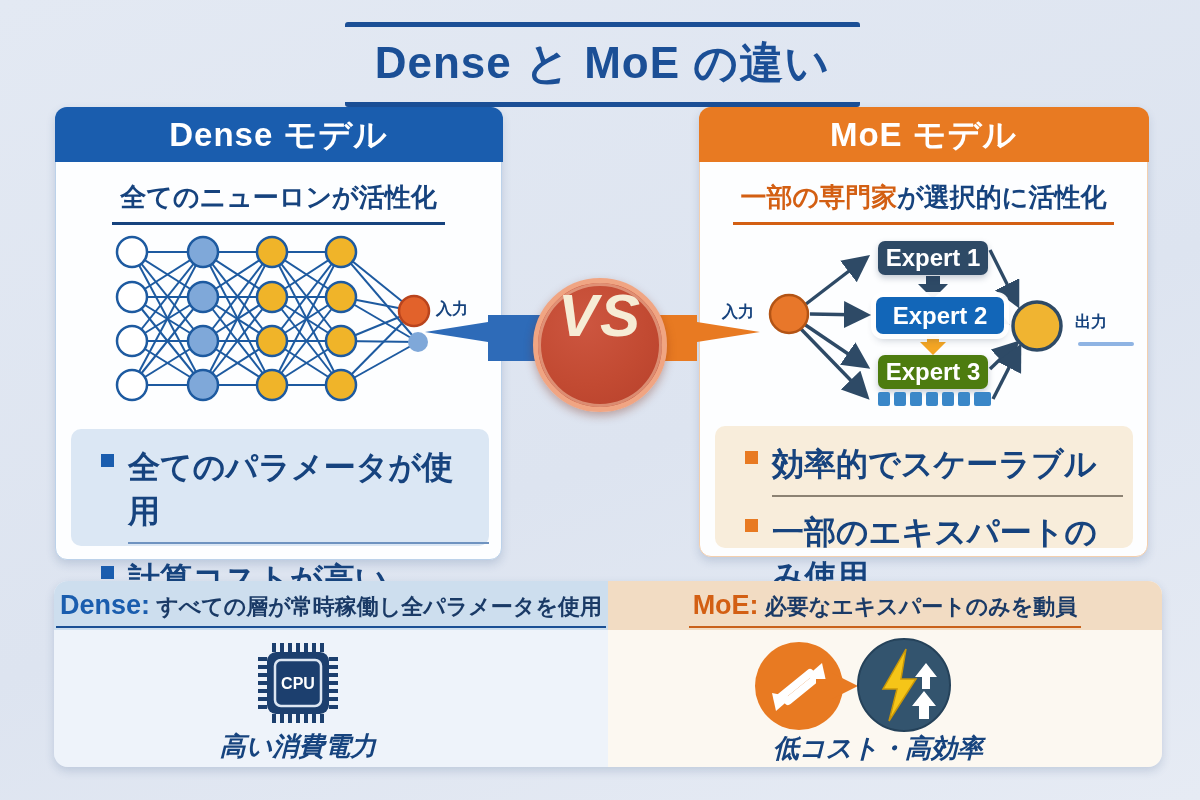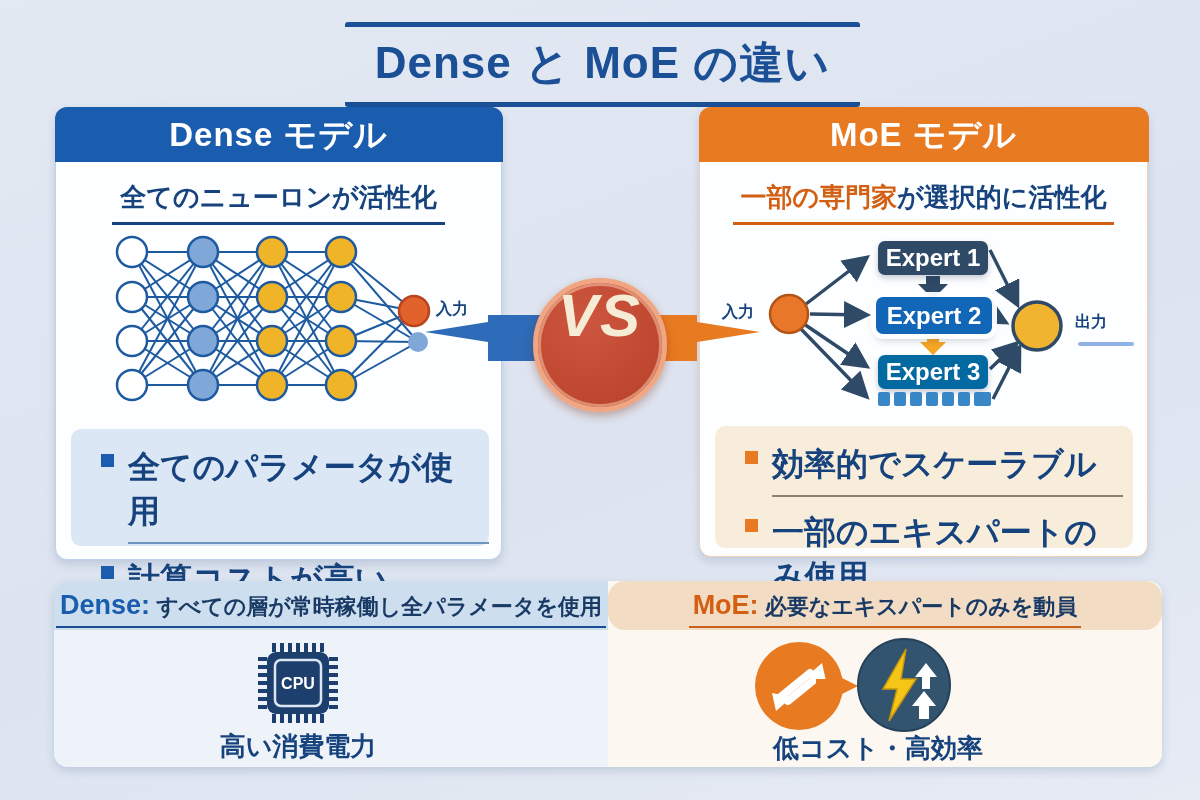--- a/index.html
+++ b/index.html
@@ -71,30 +71,30 @@
     background:#8fb4e3; border-radius:2px; }
 
   
   .bottom-card { left:54px; top:581px; width:1108px; height:186px; border-radius:14px;
     overflow:hidden; box-shadow:0 4px 10px rgba(40,70,120,.18); }
   .bottom-half { position:absolute; top:0; bottom:0; width:554px; }
   .bottom-half.left  { left:0; background:#eef3fa; }
   .bottom-half.right { left:554px; background:#fcf8f1; }
   .bottom-band { position:absolute; left:0; right:0; top:0; height:49px; text-align:center; }
   .bottom-half.left  .bottom-band { background:#cddeee; }
-  .bottom-half.right .bottom-band { background:#f2dcc3;border-radius:17px; }
+  .bottom-half.right .bottom-band { background:#f2dcc3; }
   .band-inner { display:inline-block; margin-top:9px; padding:0 4px 4px; }
   .bottom-half.left  .band-inner { border-bottom:2.5px solid #1a4f94; }
   .bottom-half.right .band-inner { border-bottom:2.5px solid #c9611a; }
   .band-prefix { font-size:27px; font-weight:bold; }
   .bottom-half.left  .band-prefix { color:#1a5dae; }
   .bottom-half.right .band-prefix { color:#d35f13; }
   .band-text { font-size:22px; font-weight:bold; color:#1a3a66; }
   .caption { position:absolute; text-align:center; font-size:26px; font-weight:bold; color:#16437e; }
-  .caption .cap-inner { display:inline-block; padding:0 10px 6px; }
+  .caption .cap-inner { display:inline-block; padding:0 10px 6px;font-style:italic; }
   .caption.blue-line  .cap-inner { border-bottom:2.5px solid #3d77b8; }
   .caption.orange-line .cap-inner { border-bottom:2.5px solid #c9611a; }
 </style>
 </head>
 <body>
 
 <div class="abs title-block">
   <div class="title-text">Dense と MoE の違い</div>
 </div>
 
@@ -231,22 +231,22 @@
       <path d="M290,261 L316,236"></path>
       <path d="M293,291 L319,240"></path>
     </g>
     <polygon points="226,168 240,168 240,176 248,176 233,191 218,176 226,176" fill="#2e4a66"></polygon>
     <polygon points="227,228 239,228 239,234 246,234 233,247 220,234 227,234" fill="#f5a623"></polygon>
     <circle cx="89" cy="206" r="19" fill="#e8772a" stroke="#b35415" stroke-width="2.5"></circle>
     <circle cx="337" cy="218" r="24" fill="#f0b431" stroke="#2e4a66" stroke-width="3.5"></circle>
   </svg>
 
   <div class="expert-box" style="left: 178px; top: 133px; background: rgb(46, 74, 102);"><span>Expert 1</span></div>
-  <div class="expert-box active" style="left: 176px; top: 189px; width: 116px; height: 37px; line-height: 37px; background: rgb(18, 102, 184);"><span>Expert 2</span></div>
-  <div class="expert-box" style="left: 178px; top: 247px; background: #0369a1;"><span>Expert 3</span></div>
+  <div class="expert-box active" style="left: 176px; top: 189px; width: 128px; height: 37px; line-height: 37px; background: rgb(18, 102, 184);"><span>Expert 2</span></div>
+  <div class="expert-box" style="left: 178px; top: 247px; background: #4d7c0f;"><span>Expert 3</span></div>
 
   <div class="token-row">
     <span class="token" style="width:12px"></span>
     <span class="token" style="width:12px"></span>
     <span class="token" style="width:12px"></span>
     <span class="token" style="width:12px"></span>
     <span class="token" style="width:12px"></span>
     <span class="token" style="width:12px"></span>
     <span class="token" style="width:17px"></span>
   </div>

